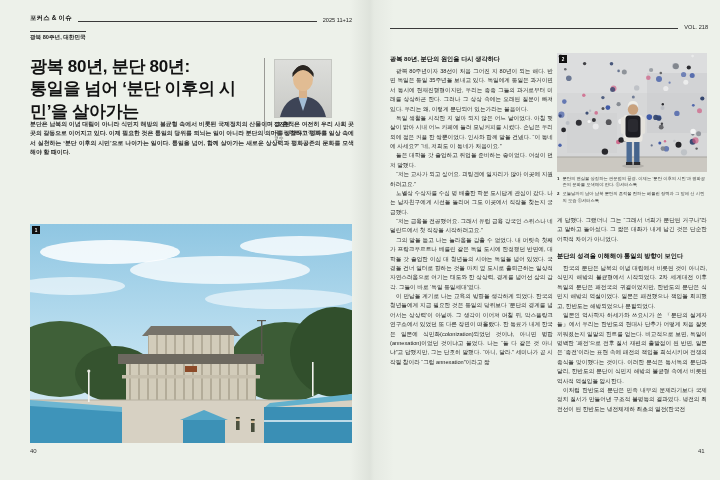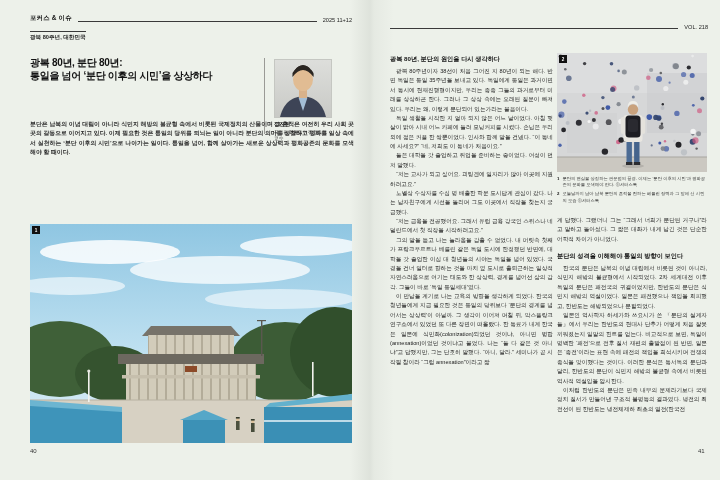--- a/index.html
+++ b/index.html
@@ -23,21 +23,21 @@
   .kicker{font-size:6.4px;font-weight:bold;letter-spacing:.2px;color:#111;white-space:nowrap;padding-bottom:2px;}
   .hdr-rule{flex:1;height:0;border-top:.8px solid #3a3a3a;margin-top:3px;}
   .issue{font-size:5.6px;color:#222;white-space:nowrap;margin-top:1px;}
   .hdr-section{font-size:5.6px;font-weight:bold;color:#222;margin-top:2.5px;border-top:.8px solid #3a3a3a;display:inline-block;padding-top:2px;}
 
   
   .hdr-right{position:absolute;left:390px;top:24px;width:318px;display:flex;align-items:center;gap:6px;}
   .vol{font-size:5.6px;color:#222;white-space:nowrap;}
 
   
-  .title{position:absolute;left:30px;top:56px;width:230px;font-size:10px;line-height:1.32;font-weight:bold;color:#121212;letter-spacing:-.3px;}
+  .title{position:absolute;left:30px;top:56px;width:230px;font-size:17px;line-height:1.32;font-weight:bold;color:#121212;letter-spacing:-.3px;}
   .title-divider{position:absolute;left:264px;top:58px;width:0;height:76px;border-left:.8px solid #9a9a96;}
   .author{position:absolute;left:274px;top:59px;width:58px;}
   .author-photo{width:56px;height:57px;display:block;border:.5px solid #c5c7c2;}
   .author-name{font-size:5.4px;font-weight:bold;margin-top:3px;color:#111;}
   .author-affil{font-size:4.8px;color:#333;margin-top:1.5px;line-height:1.4;}
 
   .lead{position:absolute;left:30px;top:120px;width:324px;font-size:5.9px;font-weight:600;line-height:1.58;color:#2a2a2a;text-align:justify;}
 
   
   .photo1{position:absolute;left:30px;top:224px;width:322px;height:219px;}
@@ -76,21 +76,21 @@
     <div class="hdr-row">
       <span class="kicker">포커스 &amp; 이슈</span>
       <span class="hdr-rule"></span>
       <span class="issue">2025 11+12</span>
     </div>
     <div class="hdr-section">광복 80주년, 대한민국</div>
   </div>
 
   <div class="title">
     <div>광복 80년, 분단 80년:</div>
-    <div>통일을 넘어 ‘분단 이후의 시민’을 상상하다</div>
+    <div>통일을 넘어 ‘분단 이후의 시민’을 살아가는</div>
   </div>
 
   <div class="title-divider"></div>
 
   <div class="author">
     <span class="author-photo">
       <svg viewBox="0 0 56 57">
         <defs>
           <linearGradient id="abg" x1="0" y1="0" x2="0" y2="1">
             <stop offset="0" stop-color="#dddedb"></stop>

